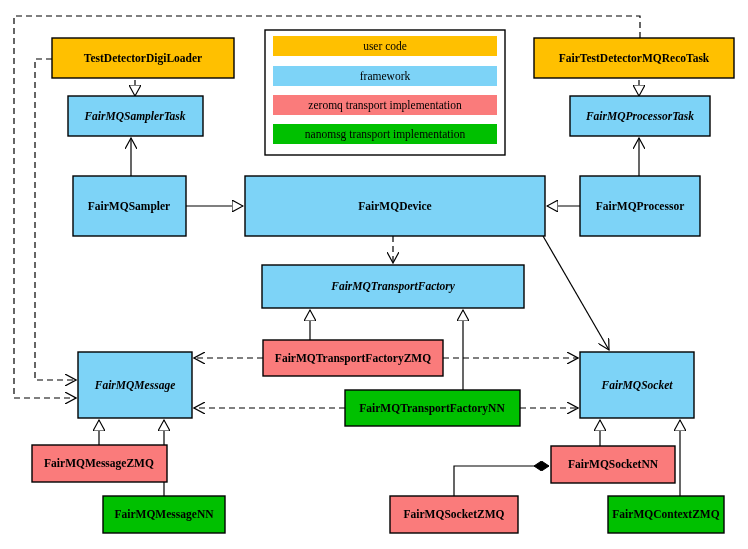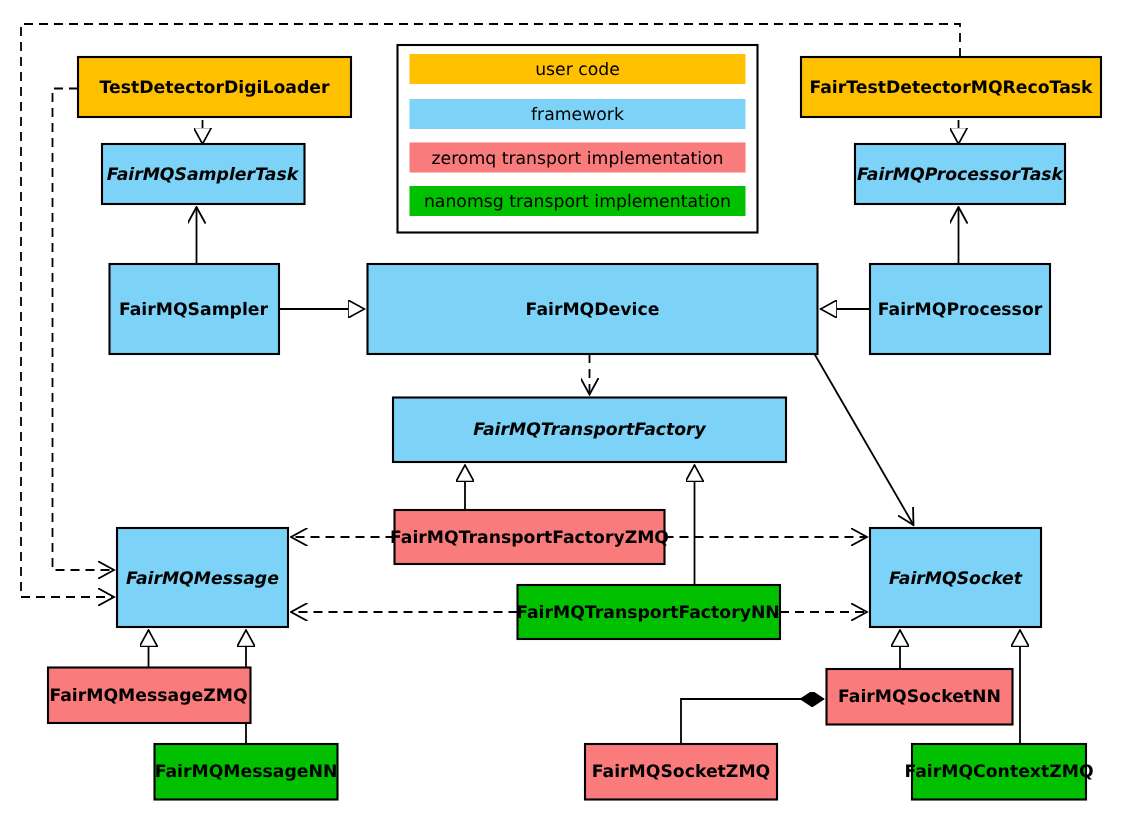--- a/index.html
+++ b/index.html
@@ -1,18 +1,18 @@
 <!DOCTYPE html>
 <html><head>
 <meta charset="utf-8">
 <style>
   html,body{margin:0;padding:0;background:#ffffff;}
   body{width:748px;height:549px;overflow:hidden;
        font-family:"DejaVu Sans","Liberation Sans",sans-serif;}
-  #diagram{position:relative;width:748px;height:480px;}
+  #diagram{position:relative;width:748px;height:480px;font-family:Liberation Serif, serif;}
   svg{position:absolute;left:0;top:0;width:748px;height:549px;}
   .node-label{font-weight:bold;font-size:11.5px;fill:#000;
               text-anchor:middle;dominant-baseline:middle;}
   .node-label.abstract{font-style:italic;}
   .legend-label{font-size:11.5px;fill:#000;text-anchor:middle;
                 dominant-baseline:middle;font-weight:normal;}
 </style>
 </head>
 <body>
 

